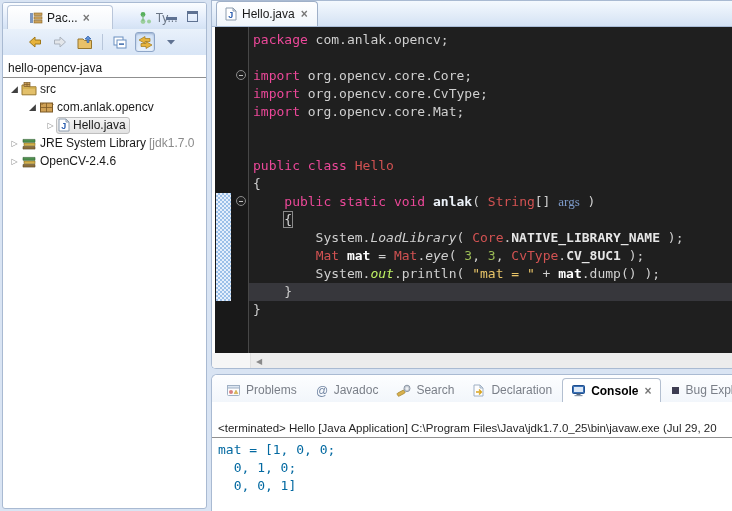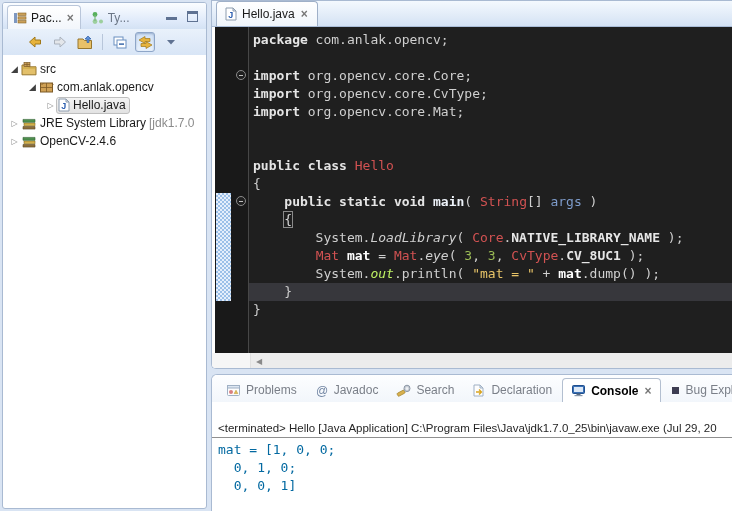--- a/index.html
+++ b/index.html
@@ -14,21 +14,21 @@
   .panel { position:absolute; background:#ffffff; border:1px solid #a9bad2; }
 
   
   #left-panel { left:2px; top:2px; width:205px; height:507px; border-radius:3px; overflow:hidden; }
   .view-tabbar {
     height:26px; display:flex; align-items:flex-end;
     background:linear-gradient(#fbfdff,#dfeafa 70%, #d4e2f4);
     position:relative;
   }
   .view-tab {
-    display:flex; align-items:center; gap:4px; height:24px; padding:0 5px;
+    display:flex; align-items:center; gap:4px; height:24px; padding:0 21px;
     border:1px solid #b9c6da; border-bottom:none; border-radius:4px 4px 0 0;
     background:linear-gradient(#ffffff,#f2f6fb); margin-left:4px; cursor:default;
     white-space:nowrap;
   }
   .view-tab.inactive { background:transparent; border-color:transparent; color:#6b7686; }
   .close-glyph { font-size:12px; color:#777; font-weight:bold; line-height:10px; padding:0 1px; }
   .winbtns { position:absolute; right:8px; top:7px; display:flex; gap:10px; }
   .btn-min { width:11px; height:4px; border-bottom:3px solid #5f7292; margin-top:6px; }
   .btn-max { width:11px; height:11px; border:1px solid #5f7292; border-top:3px solid #5f7292; margin-top:1px; }
   .view-toolbar {
@@ -70,31 +70,31 @@
   }
   .fold-marker {
     position:absolute; right:2px; width:10px; height:10px; border:1px solid #8a8a8a;
     border-radius:50%; background:#1f1f1f;
   }
   .fold-marker::after { content:""; position:absolute; left:2px; top:4px; width:4px; height:1px; background:#c0c0c0; }
   .code-area { position:relative; flex:1; padding-top:4px; overflow:hidden;
     font-family:"DejaVu Sans Mono", monospace; font-size:13px; }
   .code-line { height:18px; line-height:18px; padding-left:4px; white-space:pre; color:#cfcfcf; }
   .code-line.current { background:#37373c; }
-  .tk-kw   { color:#e5e5e5; font-weight:bold;margin-top:36px; }
+  .tk-kw   { color:#ec4899; font-weight:normal;margin-top:36px; }
   .tk-decl { color:#eef3fa; font-weight:bold; }
   .tk-pl   { color:#cfcfcf; }
   .tk-type { color:#d25252; }
   .tk-str  { color:#e8c468; }
   .tk-num  { color:#9abb55; }
   .tk-ital { color:#cfcfcf; font-style:italic; }
   .tk-var  { color:#ffffff; font-weight:bold; }
   .tk-const{ color:#e6e6e6; font-weight:bold; }
   .tk-field{ color:#bef264; font-style:italic; }
-  .tk-param{ color:#7e9ccb; }
+  .tk-param{ color:#7e9ccb;font-family:Liberation Serif, serif; }
   .tk-boxed{ color:#d8d8d8; outline:1px solid #8a8a8a; }
   .hscrollbar { height:16px; display:flex; background:#f6f6f6; }
   .hscroll-gutter { width:38px; flex:none; background:#f6f6f6; }
   .hscroll-track { flex:1; background:#ececec; border-left:1px solid #e0e0e0; display:flex; align-items:center; }
   .hscroll-arrow { width:16px; text-align:center; color:#8a8a8a; font-size:8px; }
 
   
   #bottom-panel { left:211px; top:374px; width:604px; height:137px; border-radius:6px 0 0 0; border-right:none; border-bottom:none; overflow:hidden; }
   .console-tabbar { height:27px; display:flex; align-items:flex-end; gap:2px;
     background:linear-gradient(#fdfeff,#f2f6fb); padding-left:6px; }
@@ -189,20 +189,21 @@
       </div>
       <div class="tbtn dd-arrow" style="width: 14px;">
         <span class="ticon">
           <svg width="10" height="8" viewBox="0 0 10 8">
             <path d="M1 2 L9 2 L5 6.5 Z" fill="#5f7292"></path>
           </svg>
         </span>
       </div>
     </div>
   <div id="tree">
+    <div class="proj-row">hello-opencv-java</div>
 
   <div class="tree-row" style="padding-left: 6px;">
         <span class="twisty exp">◢</span>
         <span class="tree-plain">
           <span class="ticon">
             <svg width="16" height="14" viewBox="0 0 16 14">
               <path d="M1 3 h5 l1.5 1.8 h7.5 v8 h-14 z" fill="#e3c06a" stroke="#97772e"></path>
               <path d="M1 6 h14" stroke="#c8a43f"></path>
               <rect x="3" y="0.5" width="6" height="4" fill="#caa05a" stroke="#7d5a26" stroke-width="0.7"></rect>
               <path d="M6 0.5 v4 M3 2.5 h6" stroke="#7d5a26" stroke-width="0.7"></path>
@@ -289,21 +290,21 @@
     <div class="code-area" id="code-area">
         <div class="code-line"><span class="tk-kw">package</span><span class="tk-pl"> com.anlak.opencv;</span></div>
         <div class="code-line"></div>
         <div class="code-line"><span class="tk-kw">import</span><span class="tk-pl"> org.opencv.core.Core;</span></div>
         <div class="code-line"><span class="tk-kw">import</span><span class="tk-pl"> org.opencv.core.CvType;</span></div>
         <div class="code-line"><span class="tk-kw">import</span><span class="tk-pl"> org.opencv.core.Mat;</span></div>
         <div class="code-line"></div>
         <div class="code-line"></div>
         <div class="code-line"><span class="tk-kw">public class</span><span class="tk-pl"> </span><span class="tk-type">Hello</span></div>
         <div class="code-line"><span class="tk-pl">{</span></div>
-        <div class="code-line"><span class="tk-pl">    </span><span class="tk-kw">public static void </span><span class="tk-decl">main</span><span class="tk-pl">( </span><span class="tk-type">String</span><span class="tk-pl">[] </span><span class="tk-param">args</span><span class="tk-pl"> )</span></div>
+        <div class="code-line"><span class="tk-pl">    </span><span class="tk-kw">public static void </span><span class="tk-decl">anlak</span><span class="tk-pl">( </span><span class="tk-type">String</span><span class="tk-pl">[] </span><span class="tk-param">args</span><span class="tk-pl"> )</span></div>
         <div class="code-line"><span class="tk-pl">    </span><span class="tk-boxed">{</span></div>
         <div class="code-line"><span class="tk-pl">        System.</span><span class="tk-ital">LoadLibrary</span><span class="tk-pl">( </span><span class="tk-type">Core</span><span class="tk-pl">.</span><span class="tk-const">NATIVE_LIBRARY_NAME</span><span class="tk-pl"> );</span></div>
         <div class="code-line"><span class="tk-pl">        </span><span class="tk-type">Mat</span><span class="tk-pl"> </span><span class="tk-var">mat</span><span class="tk-pl"> = </span><span class="tk-type">Mat</span><span class="tk-pl">.</span><span class="tk-ital">eye</span><span class="tk-pl">( </span><span class="tk-num">3</span><span class="tk-pl">, </span><span class="tk-num">3</span><span class="tk-pl">, </span><span class="tk-type">CvType</span><span class="tk-pl">.</span><span class="tk-const">CV_8UC1</span><span class="tk-pl"> );</span></div>
         <div class="code-line"><span class="tk-pl">        System.</span><span class="tk-field">out</span><span class="tk-pl">.println( </span><span class="tk-str">"mat = "</span><span class="tk-pl"> + </span><span class="tk-var">mat</span><span class="tk-pl">.dump() );</span></div>
         <div class="code-line current"><span class="tk-pl">    }</span></div>
         <div class="code-line"><span class="tk-pl">}</span></div>
       </div>
   </div>
   <div class="hscrollbar">
     <div class="hscroll-gutter"></div>

